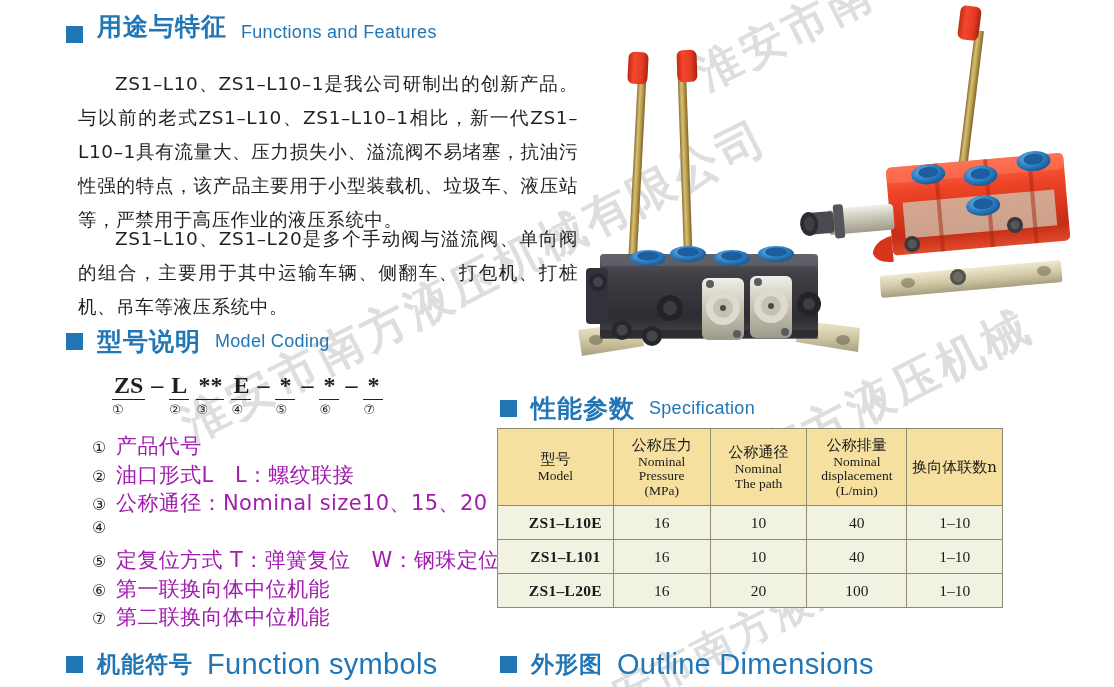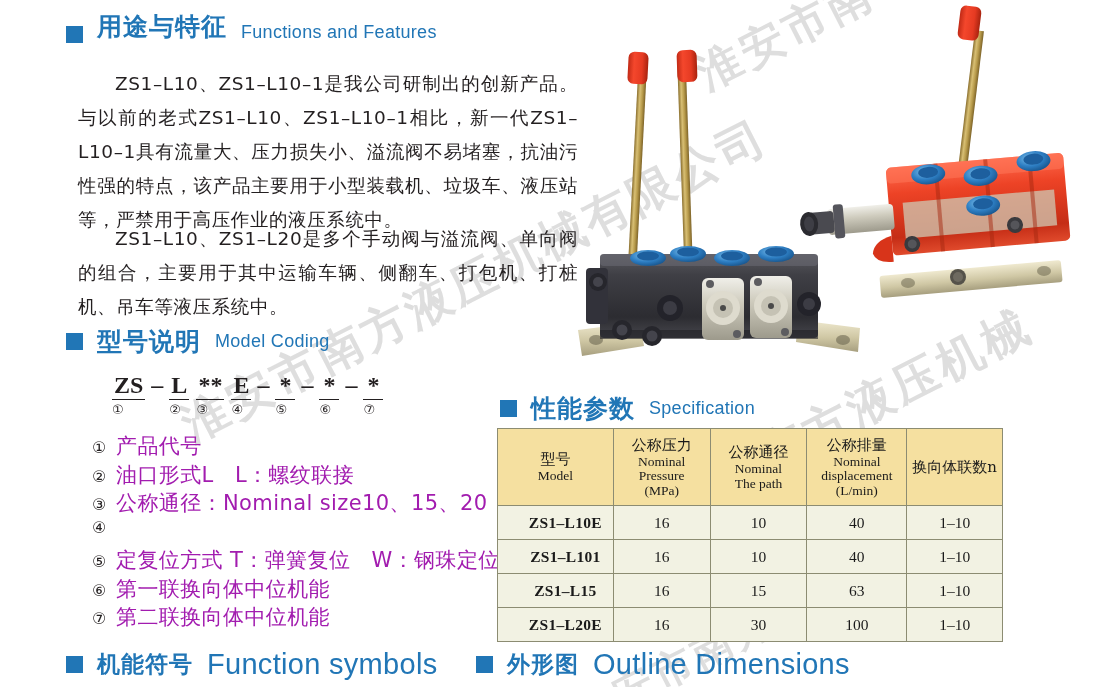--- a/index.html
+++ b/index.html
@@ -42,21 +42,21 @@
     font-size:18px;color:#2176b6;font-weight:400;
     font-family:"Liberation Sans",sans-serif;letter-spacing:.3px;
   }
   .sect.small .cn{font-size:23px;}
   .sect.small .en{font-size:29px;}
 
   #h-functions{left:66px;top:10px;align-items:flex-end;}
   #h-model{left:66px;top:325px;}
   #h-spec{left:500px;top:392px;}
   #h-symbols{left:66px;top:648px;}
-  #h-outline{left:476px;top:648px;}
+  #h-outline{left:500px;top:648px;}
 
   
   .para{
     position:absolute;z-index:5;
     width:500px;left:78px;
     font-family:"DejaVu Sans",sans-serif;
     font-size:18.5px;
     line-height:34px;
     color:#231f20;
     text-align:justify;
@@ -433,30 +433,23 @@
         <td>1–10</td>
       </tr>
       <tr>
         <td class="model">ZS1–L101</td>
         <td>16</td>
         <td>10</td>
         <td>40</td>
         <td>1–10</td>
       </tr>
       <tr>
-        <td class="model">ZS1–L15</td>
-        <td>16</td>
-        <td>15</td>
-        <td>63</td>
-        <td>1–10</td>
-      </tr>
-      <tr>
         <td class="model">ZS1–L20E</td>
         <td>16</td>
-        <td>30</td>
+        <td>20</td>
         <td>100</td>
         <td>1–10</td>
       </tr>
     </tbody>
   </table>
 
   <div class="sect small" id="h-symbols">
     <span class="sq"></span>
     <span class="cn">机能符号</span>
     <span class="en">Function symbols</span>

